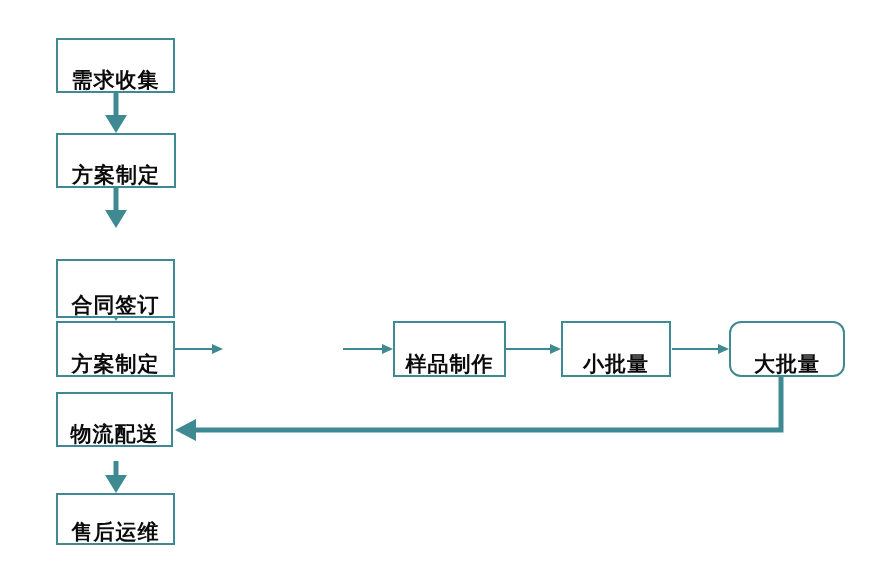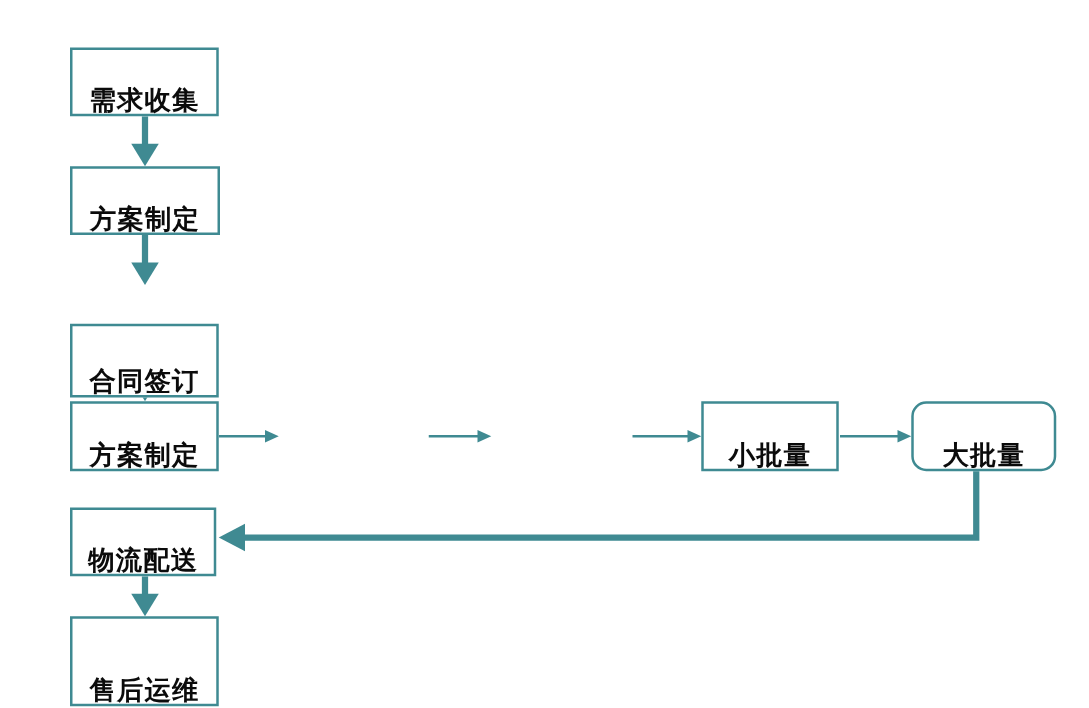--- a/index.html
+++ b/index.html
@@ -107,29 +107,32 @@
   </div>
 
   <div class="node-box" style="left:56px;  top:228px; width:119px; height:59px;margin-top:31px;">
     <span class="node-label">合同签订</span>
   </div>
 
   <div class="node-box" style="left:56px;  top:321px; width:119px; height:56px;">
     <span class="node-label">方案制定</span>
   </div>
 
-  <div class="node-box" style="left:56px;  top:406px; width:117px; height:55px;">
+  <div class="node-box" style="left:56px;  top:392px; width:117px; height:55px;">
     <span class="node-label">物流配送</span>
   </div>
 
-  <div class="node-box" style="left:56px;  top:493px; width:119px; height:72px;">
+  <div class="node-box" style="left:56px;  top:493px; width:119px; height:52px;">
     <span class="node-label">售后运维</span>
   </div>
 
 
+  <div class="node-box" style="left:393px; top:321px; width:113px; height:56px;">
+    <span class="node-label">样品制作</span>
+  </div>
 
   <div class="node-box" style="left:561px; top:321px; width:110px; height:56px;">
     <span class="node-label">小批量</span>
   </div>
 
   <div class="node-box" style="left:729px; top:321px; width:116px; height:56px;border-radius:12px;">
     <span class="node-label">大批量</span>
   </div>
 
 </div>

